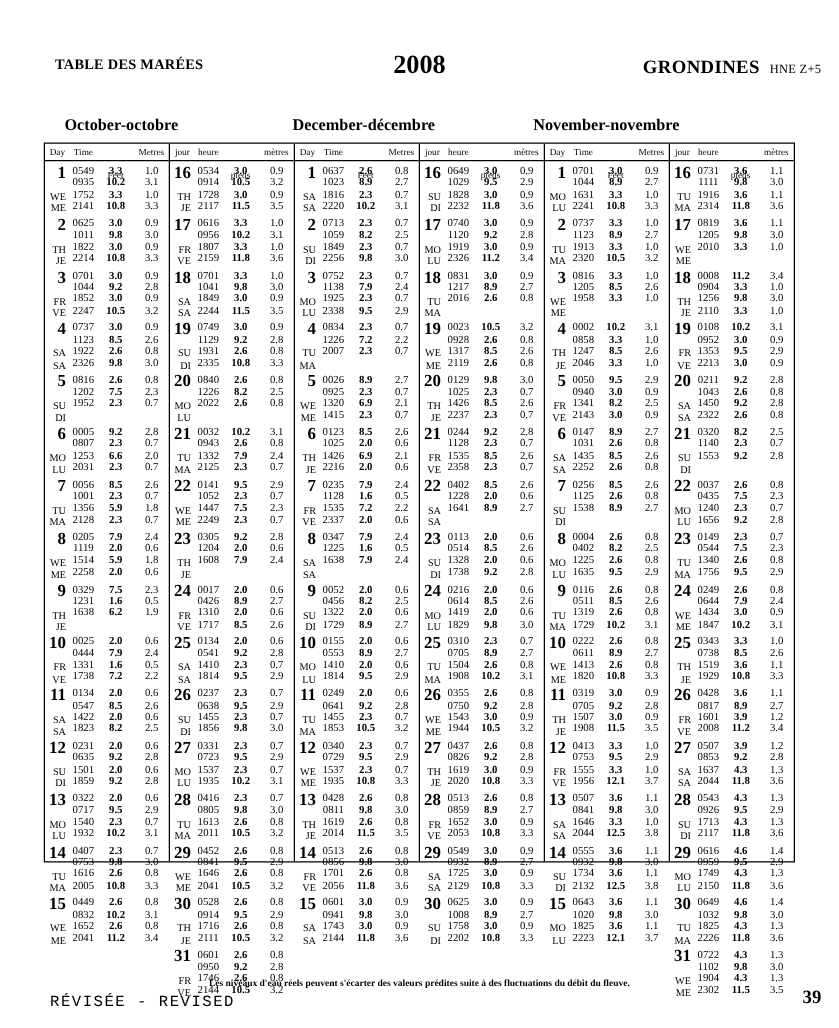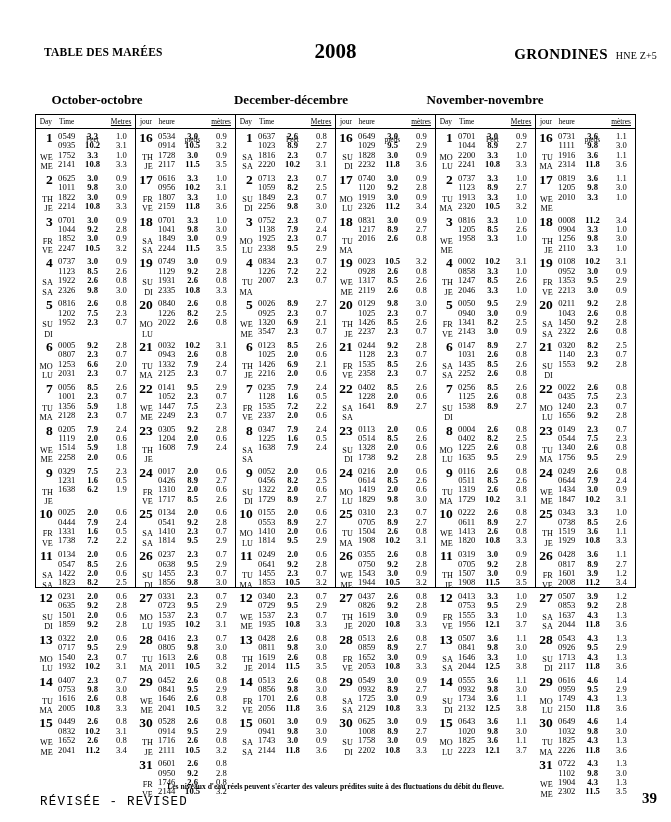--- a/index.html
+++ b/index.html
@@ -12,35 +12,35 @@
   .t-year{position:absolute;left:0;top:-7px;width:671px;text-align:center;font-weight:bold;font-size:21px;}
   .t-right{position:absolute;right:14px;top:-1px;text-align:right;white-space:nowrap;}
   .t-station{font-weight:bold;font-size:15px;letter-spacing:.3px;}
   .t-tz{font-size:10px;margin-left:8px;letter-spacing:.2px;}
 
   
   .months{position:absolute;left:0;top:92px;width:582px;display:flex;}
   .month-h{flex:1 1 0;text-align:center;font-weight:bold;font-size:13px;}
 
   
-  .grid{position:absolute;left:35px;top:114px;width:601px;height:474px;
+  .grid{position:absolute;left:35px;top:114px;width:601px;height:576px;
         border:1.6px solid #000;box-sizing:border-box;display:flex;}
   .monthcol{flex:1 1 0;display:flex;box-sizing:border-box;}
   .monthcol + .monthcol{border-left:1.6px solid #000;}
   .halfcol{flex:1 1 0;box-sizing:border-box;display:flex;flex-direction:column;}
   .halfcol + .halfcol{border-left:1.1px solid #000;}
 
   
   .hdr{height:14px;border-bottom:1.3px solid #000;display:flex;align-items:center;
        font-size:7.4px;box-sizing:border-box;}
   .hdr span{display:block;text-align:center;}
   .h-day{width:20%;}
   .h-time{width:22%;}
   .h-feet{width:30%;margin-top:36px;}
-  .h-met{width:28%;text-decoration:underline;}
+  .h-met{width:28%;}
 
   .body{flex:1 1 auto;padding-top:1px;}
 
   
   .dayblk{display:flex;margin-top:2px;}
   .dcol{width:20%;box-sizing:border-box;padding-left:2px;}
   .dnum{font-weight:bold;font-size:13.5px;line-height:11.6px;text-align:right;padding-right:3px;}
   .dw{font-size:8.2px;line-height:9.4px;text-align:right;padding-right:3px;}
   .dw.sp{visibility:hidden;}
   .vcol{flex:1 1 auto;}
@@ -1154,21 +1154,21 @@
                   <div class="v-time">0925</div>
                   <div class="v-feet">2.3</div>
                   <div class="v-met">0.7</div>
                 </div>
                 <div class="vrow">
                   <div class="v-time">1320</div>
                   <div class="v-feet">6.9</div>
                   <div class="v-met">2.1</div>
                 </div>
                 <div class="vrow">
-                  <div class="v-time">3547</div>
+                  <div class="v-time">1415</div>
                   <div class="v-feet">2.3</div>
                   <div class="v-met">0.7</div>
                 </div>
               </div>
             </div>
             <div class="dayblk">
               <div class="dcol">
                 <div class="dnum">6</div>
                 <div class="dw sp">X</div>
                 <div class="dw">TH</div>
@@ -1939,21 +1939,21 @@
                   <div class="v-time">0701</div>
                   <div class="v-feet">3.0</div>
                   <div class="v-met">0.9</div>
                 </div>
                 <div class="vrow">
                   <div class="v-time">1044</div>
                   <div class="v-feet">8.9</div>
                   <div class="v-met">2.7</div>
                 </div>
                 <div class="vrow">
-                  <div class="v-time">2200</div>
+                  <div class="v-time">1631</div>
                   <div class="v-feet">3.3</div>
                   <div class="v-met">1.0</div>
                 </div>
                 <div class="vrow">
                   <div class="v-time">2241</div>
                   <div class="v-feet">10.8</div>
                   <div class="v-met">3.3</div>
                 </div>
               </div>
             </div>
@@ -2553,21 +2553,21 @@
             </div>
             <div class="dayblk">
               <div class="dcol">
                 <div class="dnum">22</div>
                 <div class="dw sp">X</div>
                 <div class="dw">MO</div>
                 <div class="dw">LU</div>
               </div>
               <div class="vcol">
                 <div class="vrow">
-                  <div class="v-time">0022</div>
+                  <div class="v-time">0037</div>
                   <div class="v-feet">2.6</div>
                   <div class="v-met">0.8</div>
                 </div>
                 <div class="vrow">
                   <div class="v-time">0435</div>
                   <div class="v-feet">7.5</div>
                   <div class="v-met">2.3</div>
                 </div>
                 <div class="vrow">
                   <div class="v-time">1240</div>

